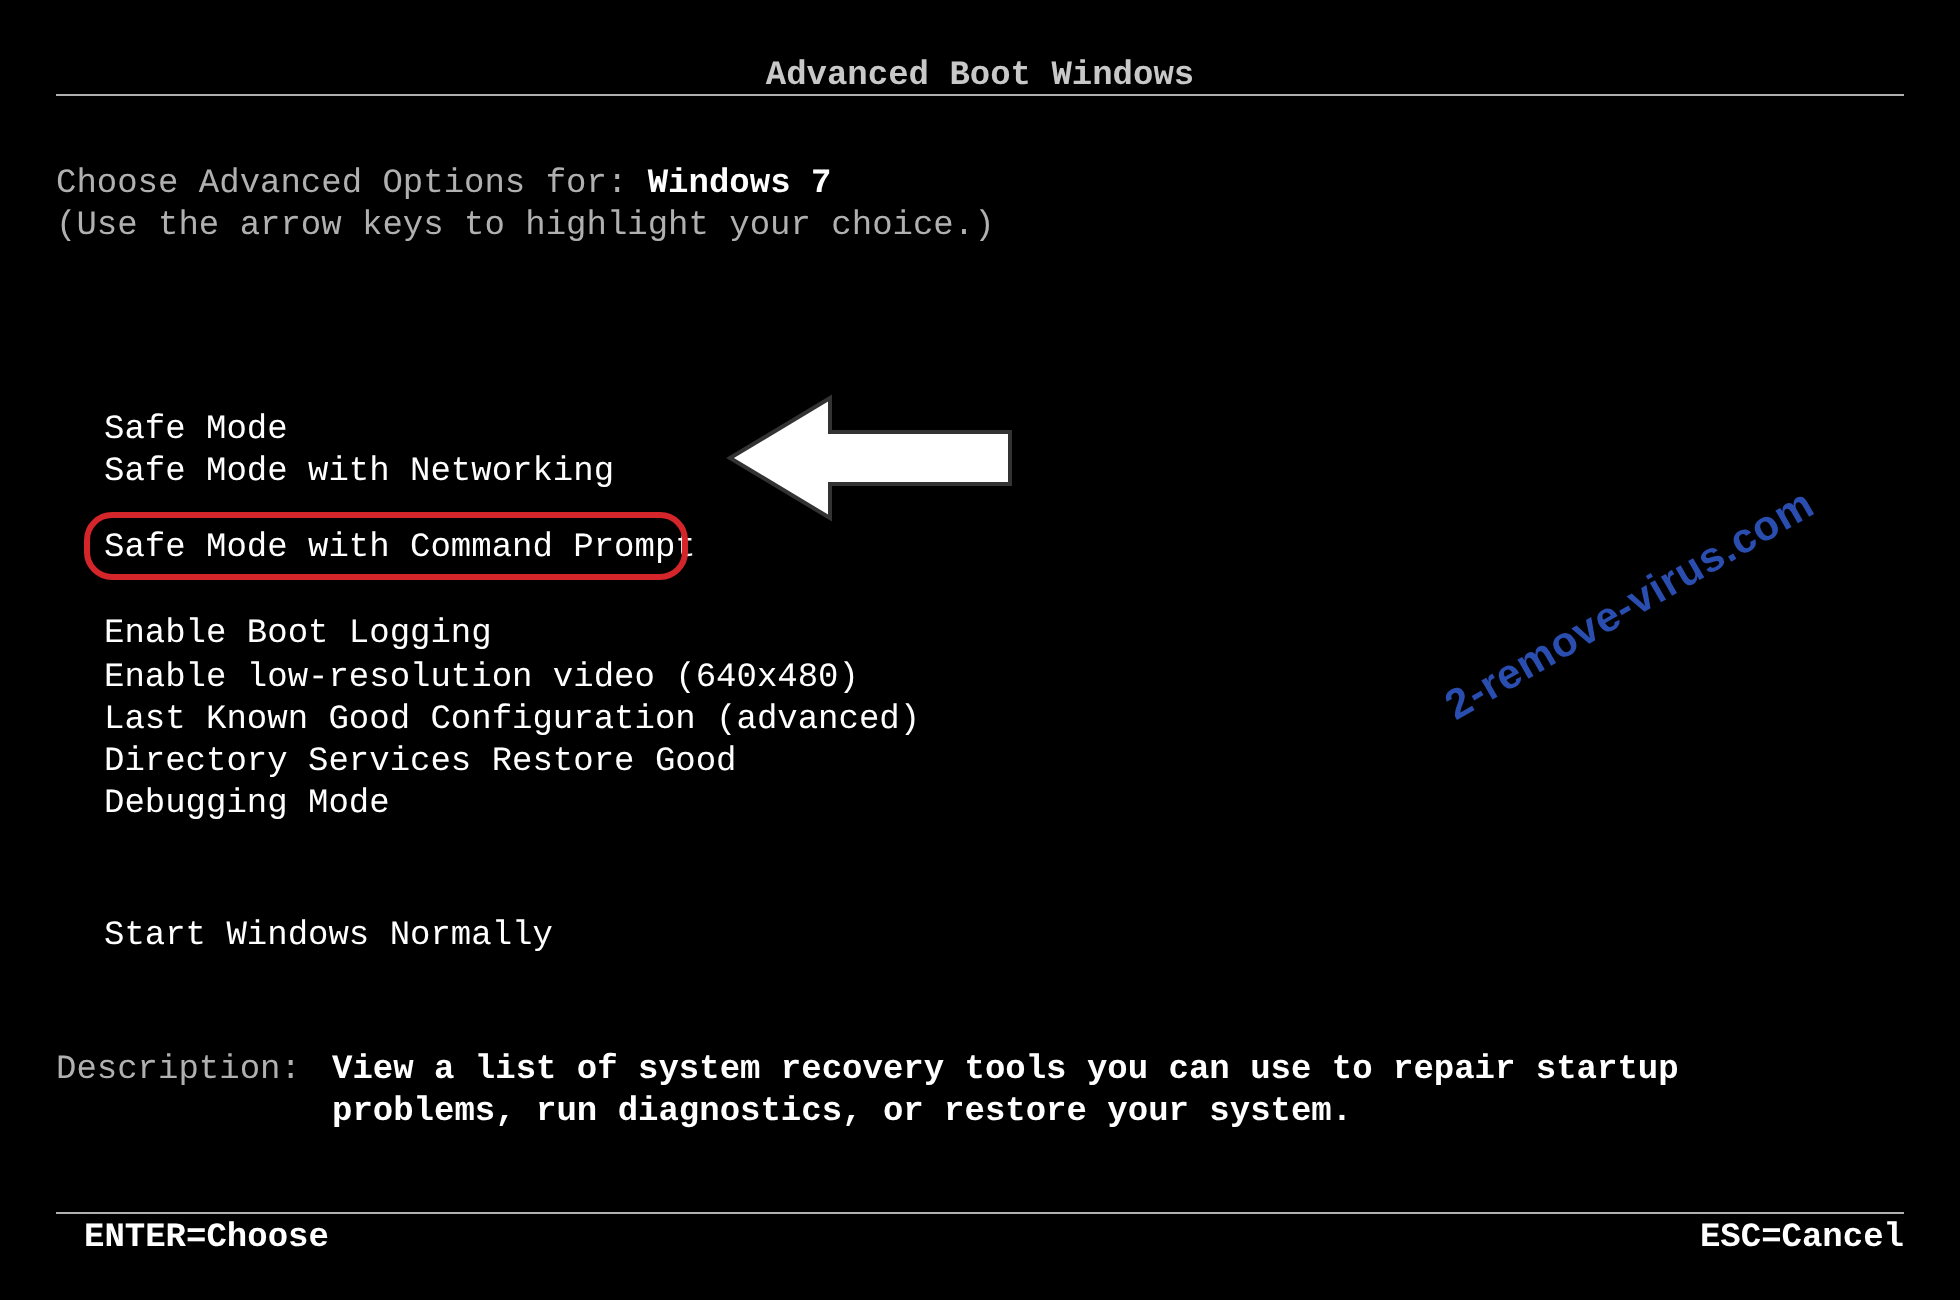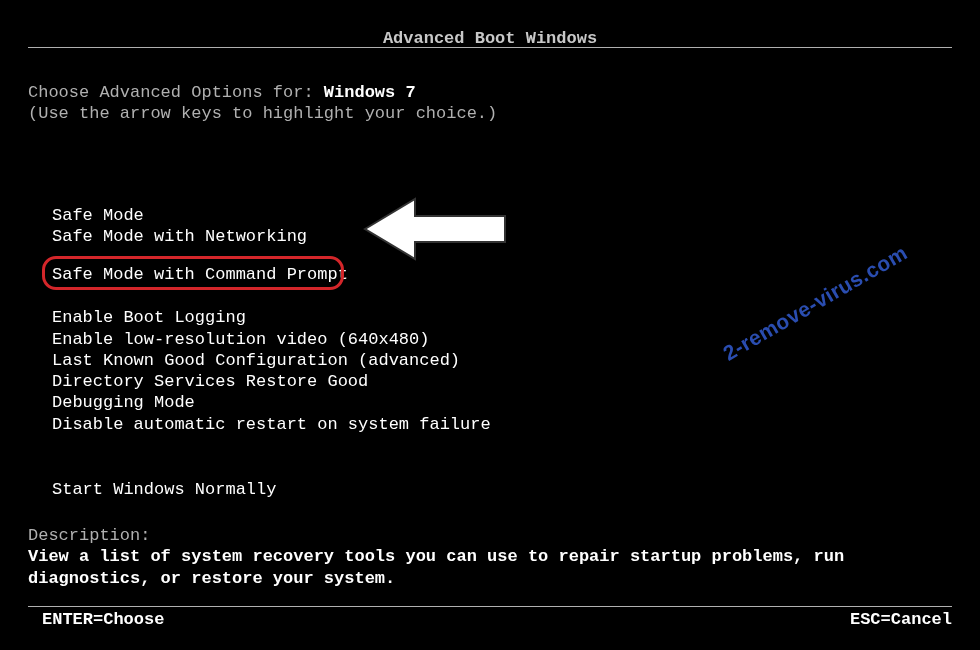--- a/index.html
+++ b/index.html
@@ -75,21 +75,20 @@
     left: 360px;
     top: 194px;
     z-index: 5;
   }
   .description {
     position: absolute;
     top: 525px;
     left: 28px;
     right: 45px;
     display: flex;
-    flex-direction: column;
   }
   .desc-label {
     color: #b0b0b0;
     width: 138px;
     flex-shrink: 0;
   }
   .desc-text {
     color: #fff;
     font-weight: bold;
     line-height: 1.25;
@@ -137,21 +136,20 @@
     <div class="highlighted-wrap">
       <div class="menu-item">Safe Mode with Command Prompt</div>
       <div class="highlight-box"></div>
     </div>
     <div class="group-gap"></div>
     <div class="menu-item">Enable Boot Logging</div>
     <div class="menu-item">Enable low-resolution video (640x480)</div>
     <div class="menu-item">Last Known Good Configuration (advanced)</div>
     <div class="menu-item">Directory Services Restore Good</div>
     <div class="menu-item">Debugging Mode</div>
-    <div class="menu-item">Disable automatic restart on system failure</div>
     <div class="group-gap"></div>
     <div class="group-gap"></div>
     <div class="menu-item">Start Windows Normally</div>
   </div>
 </div>
 
 <svg class="arrow" width="150" height="70" viewBox="0 0 150 70">
   <path d="M 5 35 L 55 5 L 55 22 L 145 22 L 145 48 L 55 48 L 55 65 Z" fill="#ffffff" stroke="#333" stroke-width="2"></path>
 </svg>
 

